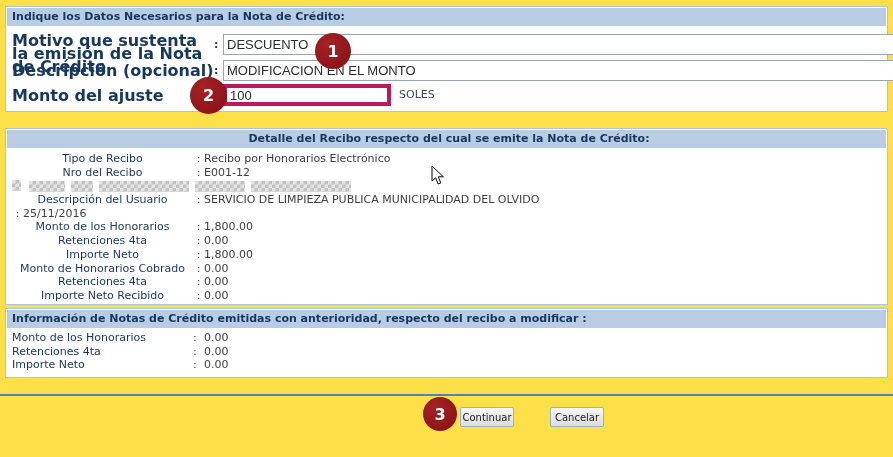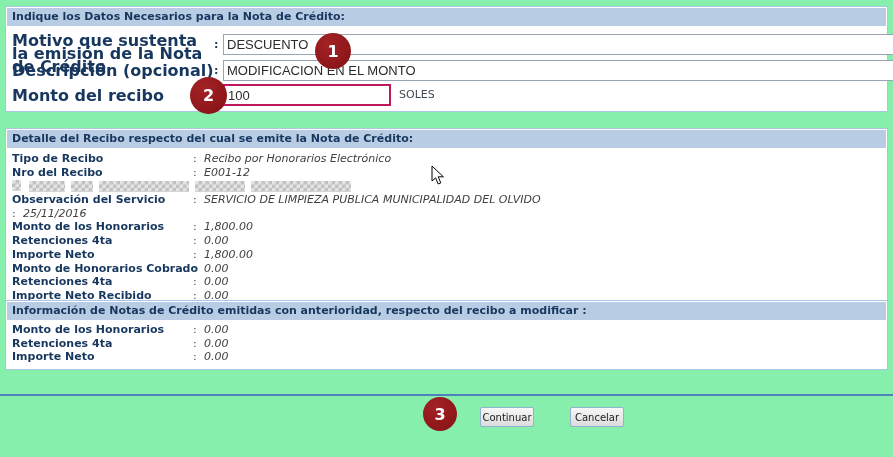--- a/index.html
+++ b/index.html
@@ -1,56 +1,56 @@
 <!DOCTYPE html>
 <html><head>
 <meta charset="utf-8">
 <style>
   html,body{margin:0;padding:0;background:#fff;}
   #stage{
-    position:relative;width:893px;height:457px;background:#86efac;overflow:hidden;
+    position:relative;width:893px;height:457px;background:#fde047;overflow:hidden;
     font-family:"DejaVu Sans","Liberation Sans",sans-serif;
   }
   
   .panel{position:absolute;left:5px;width:883px;border:1px solid #a9c4e4;background:#fff;box-sizing:border-box;}
   .panel-hd{
     margin:1px;height:18px;line-height:18px;background:#b8cce4;color:#17375e;
     font-size:11px;font-weight:bold;padding-left:5px;white-space:nowrap;overflow:hidden;
   }
   
   .f-label{position:absolute;color:#17375e;font-size:16px;font-weight:bold;line-height:13px;}
   .f-colon{position:absolute;color:#17375e;font-size:11px;font-weight:bold;}
   .txt{
     position:absolute;box-sizing:border-box;height:21px;border:1px solid #9aa5b4;background:#fff;
     font-family:"Liberation Sans","DejaVu Sans",sans-serif;font-size:13px;color:#2b2b2b;padding:1px 3px;outline:none;
   }
-  .txt.focused{border:2px solid #be185d;height:22px;}
+  .txt.focused{border:4px solid #be185d;height:22px;}
   .suffix{position:absolute;color:#3f4a55;font-size:11px;}
   
   .drows{position:absolute;left:6px;right:6px;}
   .drow{display:flex;height:13.7px;line-height:13.7px;font-size:11px;white-space:nowrap;}
-  .dlabel{width:181px;flex:0 0 181px;color:#17375e;font-weight:bold;}
+  .dlabel{width:181px;flex:0 0 181px;color:#17375e;font-weight:normal;}
   .dcolon{width:11px;flex:0 0 11px;color:#3f4a55;}
-  .dval{color:#404040;font-style:italic;}
+  .dval{color:#404040;}
   
   .redact{
     display:inline-block;height:11px;margin-top:1px;margin-right:6px;vertical-align:middle;
     background-image:
       linear-gradient(45deg,#bfbfbf 25%,transparent 25%,transparent 75%,#bfbfbf 75%),
       linear-gradient(45deg,#bfbfbf 25%,#e4e4e4 25%,#e4e4e4 75%,#bfbfbf 75%);
     background-size:7px 7px;background-position:0 0,3.5px 3.5px;
   }
   .redact-colon{width:9px;margin-right:8px;}
   
   #bottom-rule{position:absolute;left:0;top:394px;width:893px;height:2px;background:#4f81bd;}
   .btn{
     position:absolute;top:407px;width:54px;height:20px;box-sizing:border-box;
     border:1px solid #93b1d1;border-radius:2px;
     background:linear-gradient(#f7f7f7,#dcdcdc);
-    font-family:"DejaVu Sans",sans-serif;font-size:10px;color:#1c1c1c;padding:0;cursor:pointer;margin-left:20px;
+    font-family:"DejaVu Sans",sans-serif;font-size:10px;color:#1c1c1c;padding:0;cursor:pointer;
   }
   
   .badge{
     position:absolute;border-radius:50%;
     background:radial-gradient(circle at 35% 30%,#a32226,#8c1518 75%);
     color:#fff;font-weight:bold;font-size:16px;
     display:flex;align-items:center;justify-content:center;
   }
   #badge-1{left:315px;top:33px;width:36px;height:36px;}
   #badge-2{left:190px;top:77px;width:37px;height:37px;}
@@ -66,44 +66,44 @@
     <div class="panel-hd">Indique los Datos Necesarios para la Nota de Crédito:</div>
 
     <div class="f-label" style="left:6px;top:27px;width:205px;">Motivo que sustenta la emisión de la Nota de Crédito</div>
     <div class="f-colon" style="left:208px;top:31px;">:</div>
     <input class="txt" style="left: 217px; top: 27px; width: 698px;" type="text" value="DESCUENTO">
 
     <div class="f-label" style="left:6px;top:57px;width:205px;">Descripción (opcional)</div>
     <div class="f-colon" style="left:208px;top:57px;">:</div>
     <input class="txt" style="left: 217px; top: 53px; width: 714px;" type="text" value="MODIFICACION EN EL MONTO">
 
-    <div class="f-label" style="left:6px;top:82px;width:205px;">Monto del recibo</div>
+    <div class="f-label" style="left:6px;top:82px;width:205px;">Monto del ajuste</div>
     <input class="txt focused" style="left: 217px; top: 77px; width: 168px;" type="text" value="100">
     <div class="suffix" style="left:393px;top:81px;">SOLES</div>
   </div>
 
-  <div class="panel" style="top:128px;height:177px;">
+  <div class="panel" style="top:128px;height:177px;text-align:center;">
     <div class="panel-hd">Detalle del Recibo respecto del cual se emite la Nota de Crédito:</div>
     <div class="drows" style="top:23px;">
       <div class="drow">
         <span class="dlabel">Tipo de Recibo</span>
           <span class="dcolon">:</span>
           <span class="dval">Recibo por Honorarios Electrónico</span>
       </div>
       <div class="drow">
         <span class="dlabel">Nro del Recibo</span>
           <span class="dcolon">:</span>
           <span class="dval">E001-12</span>
       </div>
       <div class="drow">
           <span class="redact redact-colon"></span>
           <span class="dval"><span class="redact" style="width:36px;"></span><span class="redact" style="width:22px;"></span><span class="redact" style="width:90px;"></span><span class="redact" style="width:50px;"></span><span class="redact" style="width:100px;"></span></span>
       </div>
       <div class="drow">
-        <span class="dlabel">Observación del Servicio</span>
+        <span class="dlabel">Descripción del Usuario</span>
           <span class="dcolon">:</span>
           <span class="dval">SERVICIO DE LIMPIEZA PUBLICA MUNICIPALIDAD DEL OLVIDO</span>
       </div>
       <div class="drow">
           <span class="dcolon">:</span>
           <span class="dval">25/11/2016</span>
       </div>
       <div class="drow">
         <span class="dlabel">Monto de los Honorarios</span>
           <span class="dcolon">:</span>
@@ -130,21 +130,21 @@
           <span class="dval">0.00</span>
       </div>
       <div class="drow">
         <span class="dlabel">Importe Neto Recibido</span>
           <span class="dcolon">:</span>
           <span class="dval">0.00</span>
       </div>
     </div>
   </div>
 
-  <div class="panel" style="top:300px;height:70px;">
+  <div class="panel" style="top:308px;height:70px;">
     <div class="panel-hd">Información de Notas de Crédito emitidas con anterioridad, respecto del recibo a modificar :</div>
     <div class="drows" style="top:22px;">
       <div class="drow">
         <span class="dlabel">Monto de los Honorarios</span>
           <span class="dcolon">:</span>
           <span class="dval">0.00</span>
       </div>
       <div class="drow">
         <span class="dlabel">Retenciones 4ta</span>
           <span class="dcolon">:</span>

